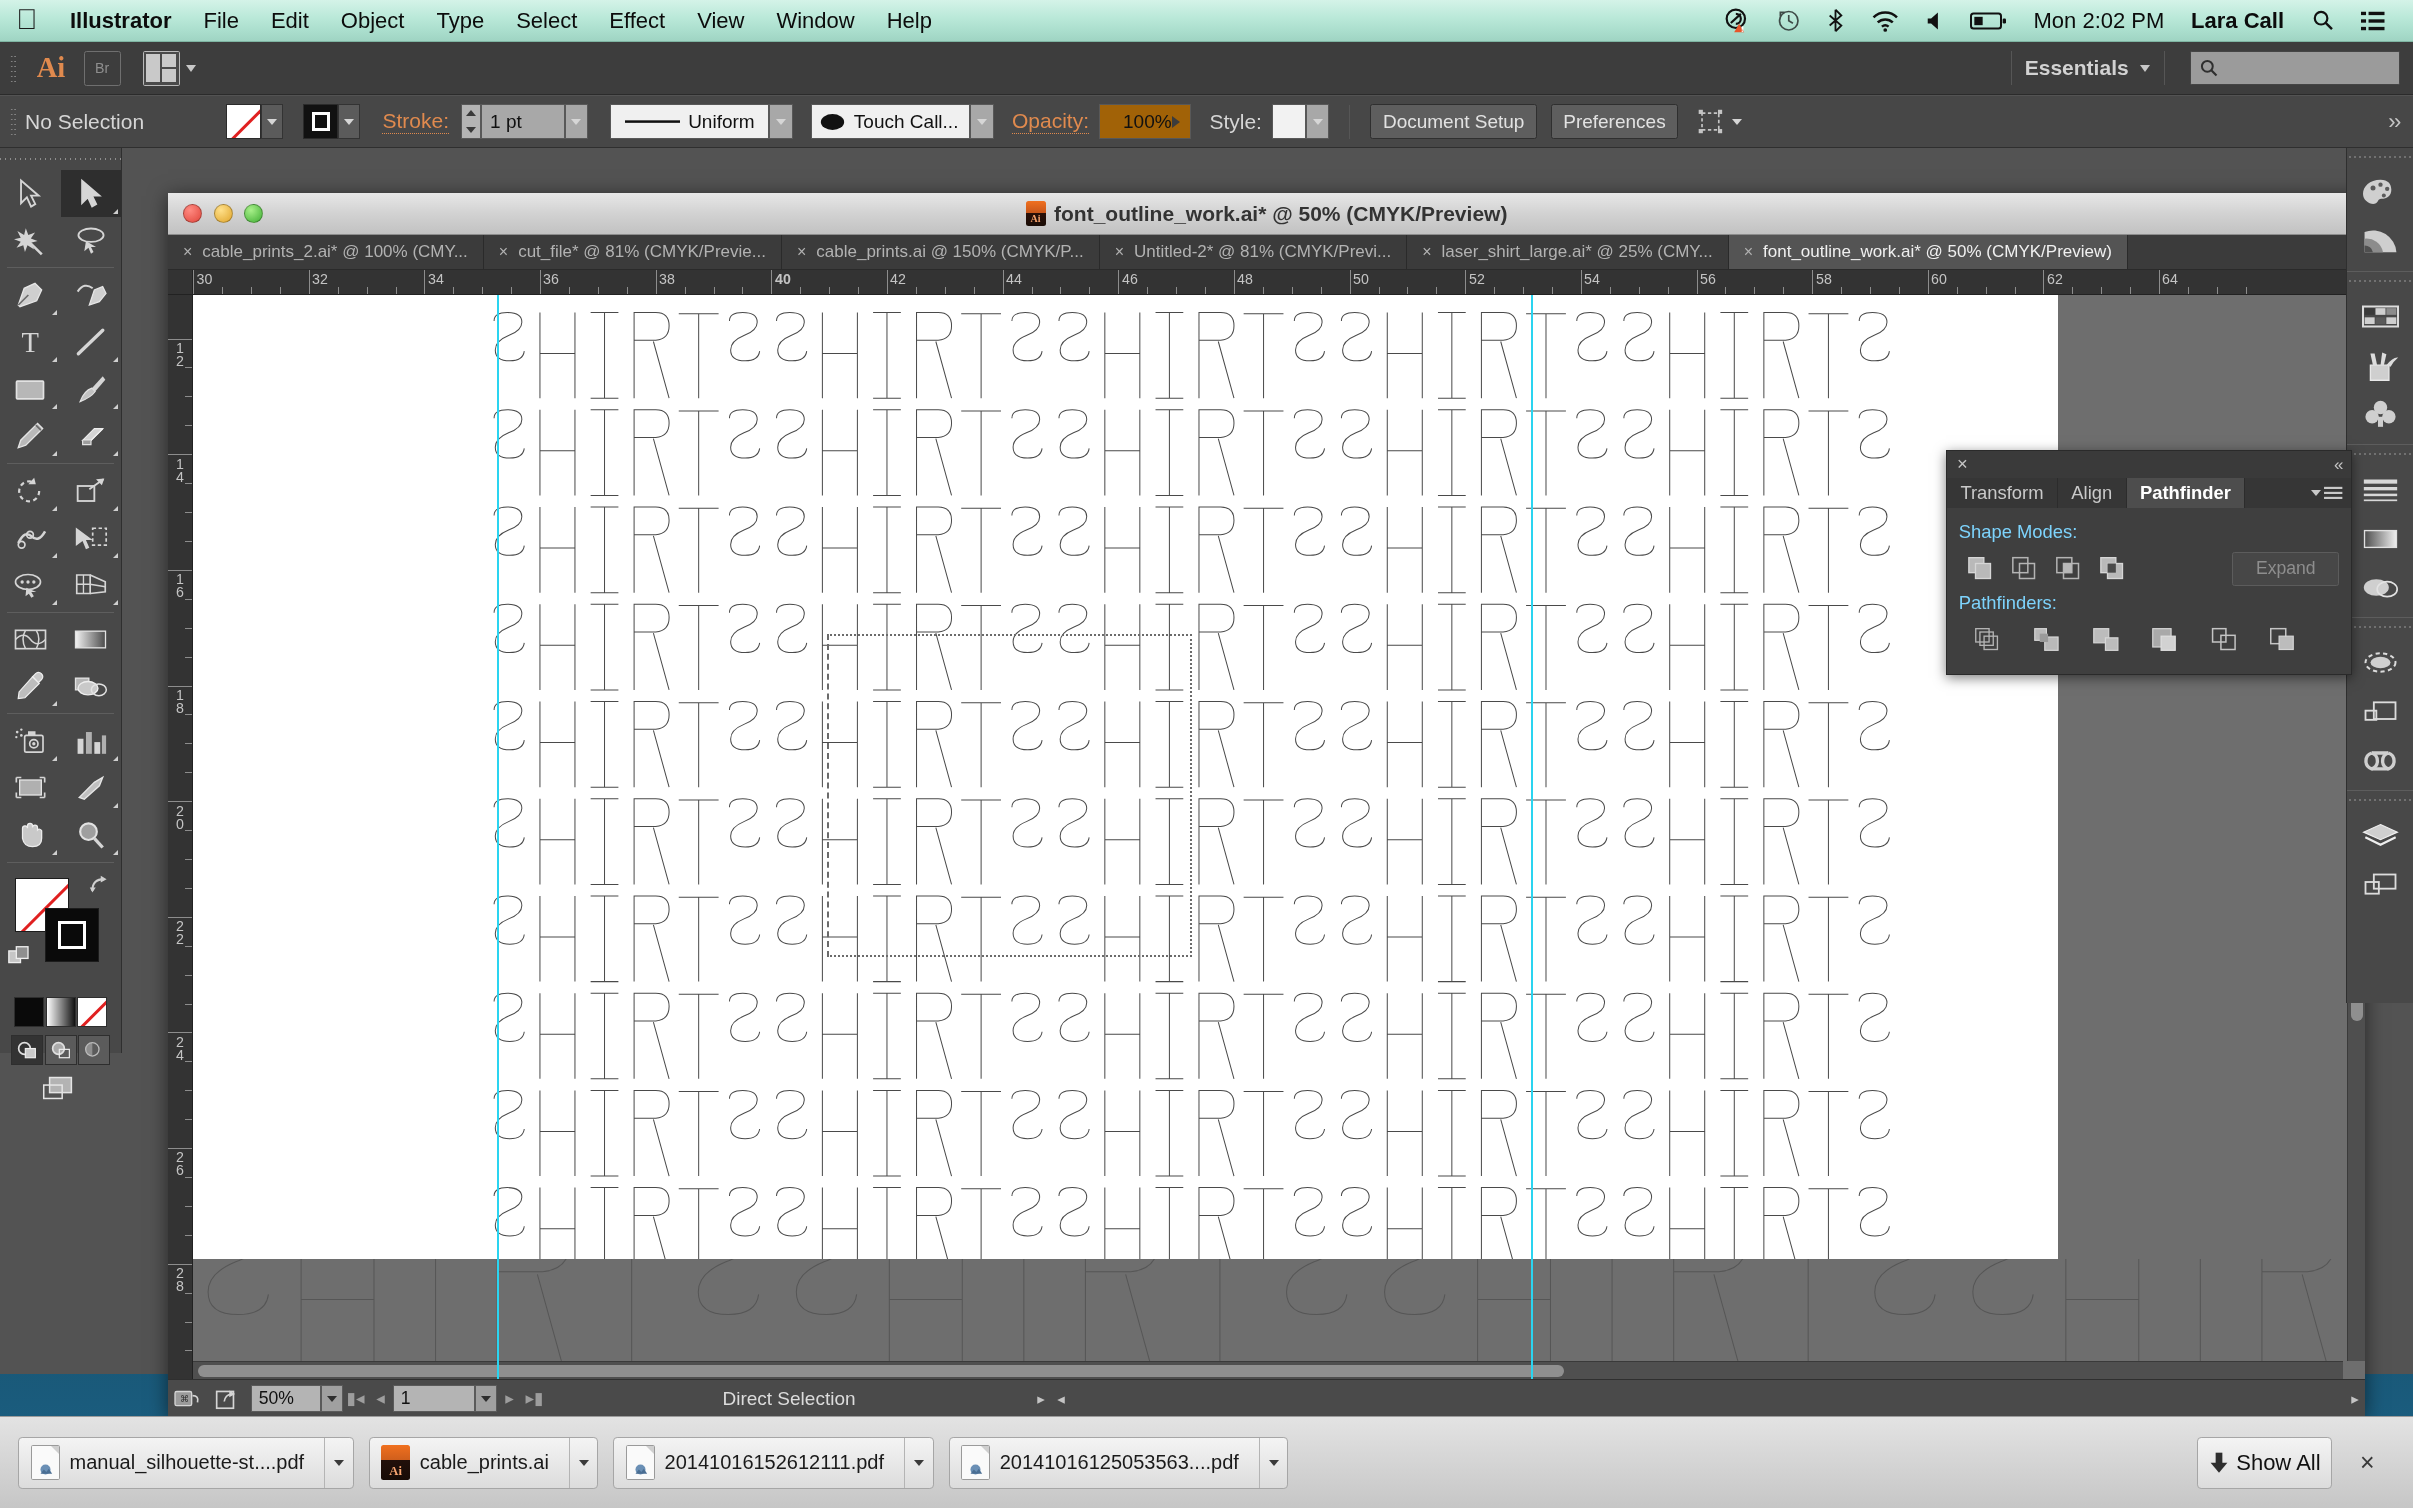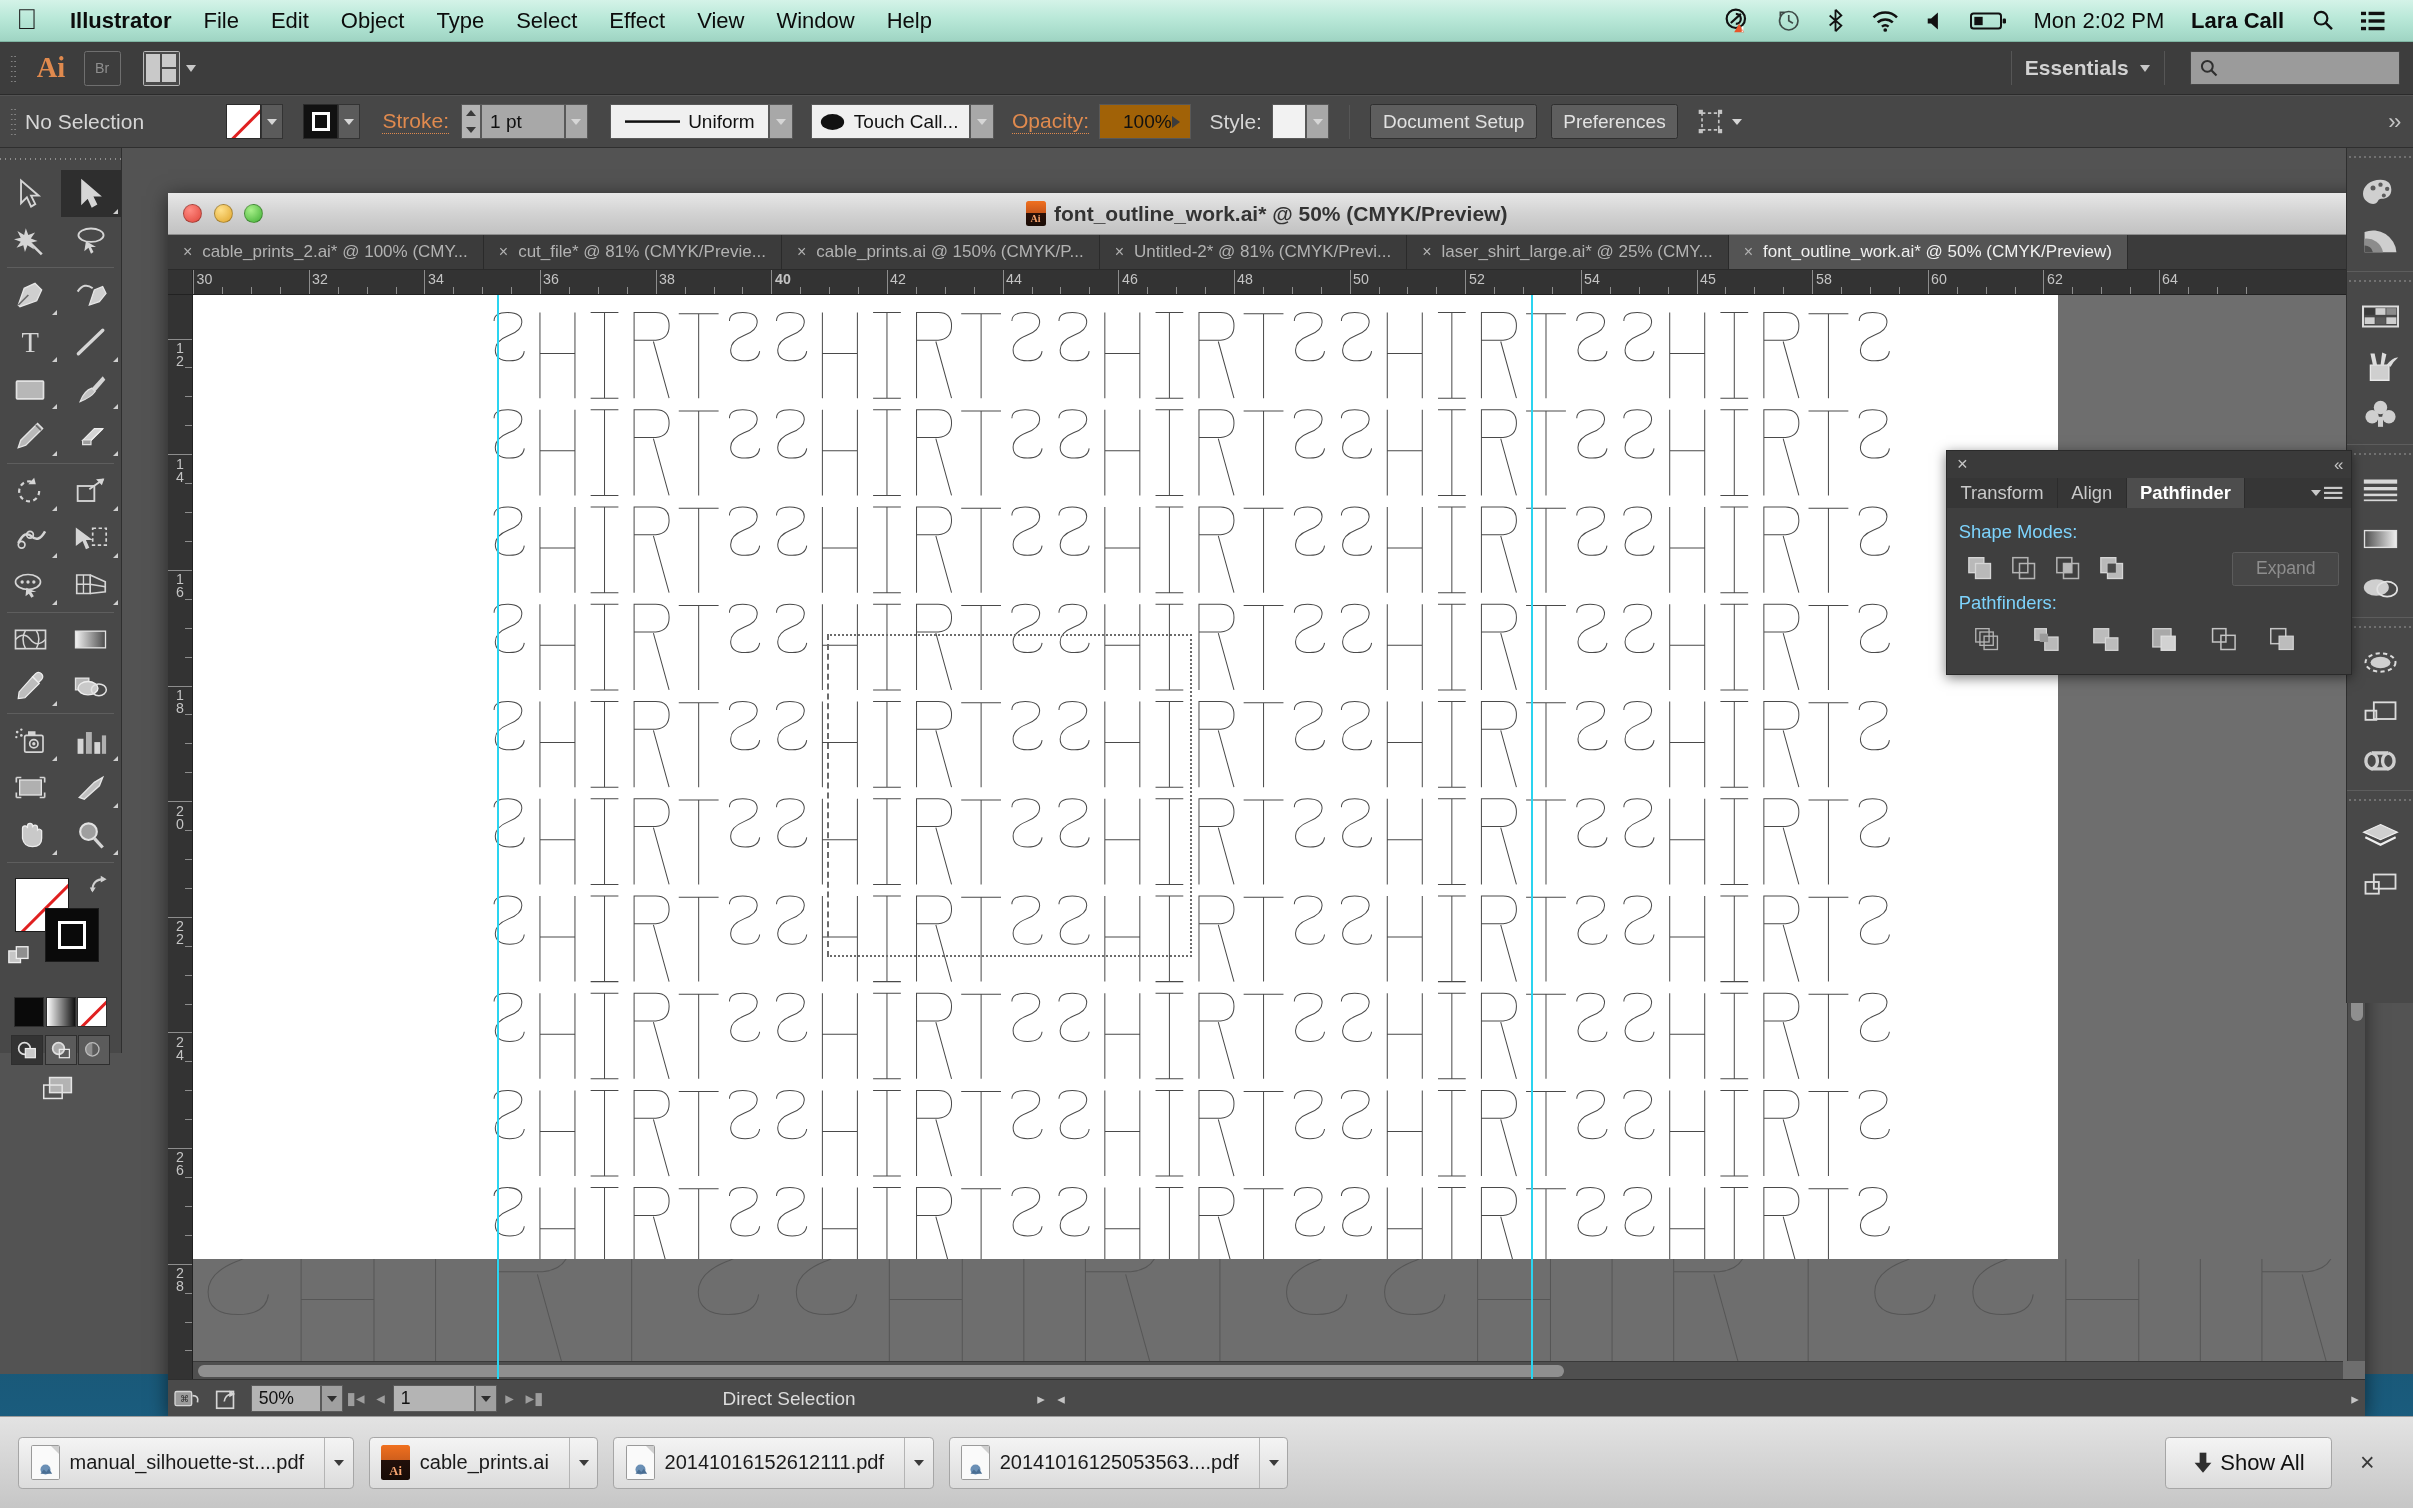--- a/index.html
+++ b/index.html
@@ -352,21 +352,21 @@
     content:"";position:absolute;right:0;top:0;border-left:8.4px solid transparent;border-top:8.4px solid #cfcfcf;
   }
   .ai-file-ico{
     width:28.5px;height:35px;border-radius:2.5px;
     background:linear-gradient(180deg,#f0701f 0%,#d05f1c 42%,#22100a 42%,#170b06 100%);
     color:#f7a571;font-size:12.6px;font-family:"Liberation Serif",serif;font-weight:bold;
     display:flex;align-items:flex-end;justify-content:center;padding-bottom:2.5px;line-height:1;
   }
   .showall{
     margin-left:auto;height:52px;background:linear-gradient(180deg,#f4f4f4,#dcdcdc);
-    border:0.8px solid #a6a6a6;border-radius:4.2px;display:flex;align-items:center;gap:6px;padding:0 26px;
+    border:0.8px solid #a6a6a6;border-radius:4.2px;display:flex;align-items:center;gap:6px;padding:0 10px;
   }
   .dl-close{ font-size:25px;color:#3a3a3a;padding:0 20px 0 13.4px; }
 </style>
 </head>
 <body>
 
 <div id="root">
 
   <div class="wallpaper">
     <div class="wall-wave" style="top:1429px"></div>
@@ -940,21 +940,21 @@
           <div class="rh-num" style="left: 1301px;">52</div>
           <div class="rh-tick" style="left: 1297px; height: 25px;"></div>
           <div class="rh-tick" style="left: 1326px; height: 6.7px;"></div>
           <div class="rh-tick" style="left: 1355px; height: 6.7px;"></div>
           <div class="rh-tick" style="left: 1384px; height: 6.7px;"></div>
           <div class="rh-num" style="left: 1416px;">54</div>
           <div class="rh-tick" style="left: 1413px; height: 25px;"></div>
           <div class="rh-tick" style="left: 1442px; height: 6.7px;"></div>
           <div class="rh-tick" style="left: 1471px; height: 6.7px;"></div>
           <div class="rh-tick" style="left: 1500px; height: 6.7px;"></div>
-          <div class="rh-num" style="left: 1532px;">45</div>
+          <div class="rh-num" style="left: 1532px;">56</div>
           <div class="rh-tick" style="left: 1529px; height: 25px;"></div>
           <div class="rh-tick" style="left: 1557px; height: 6.7px;"></div>
           <div class="rh-tick" style="left: 1586px; height: 6.7px;"></div>
           <div class="rh-tick" style="left: 1615px; height: 6.7px;"></div>
           <div class="rh-num" style="left: 1648px;">58</div>
           <div class="rh-tick" style="left: 1644px; height: 25px;"></div>
           <div class="rh-tick" style="left: 1673px; height: 6.7px;"></div>
           <div class="rh-tick" style="left: 1702px; height: 6.7px;"></div>
           <div class="rh-tick" style="left: 1731px; height: 6.7px;"></div>
           <div class="rh-num" style="left: 1763px;">60</div>

